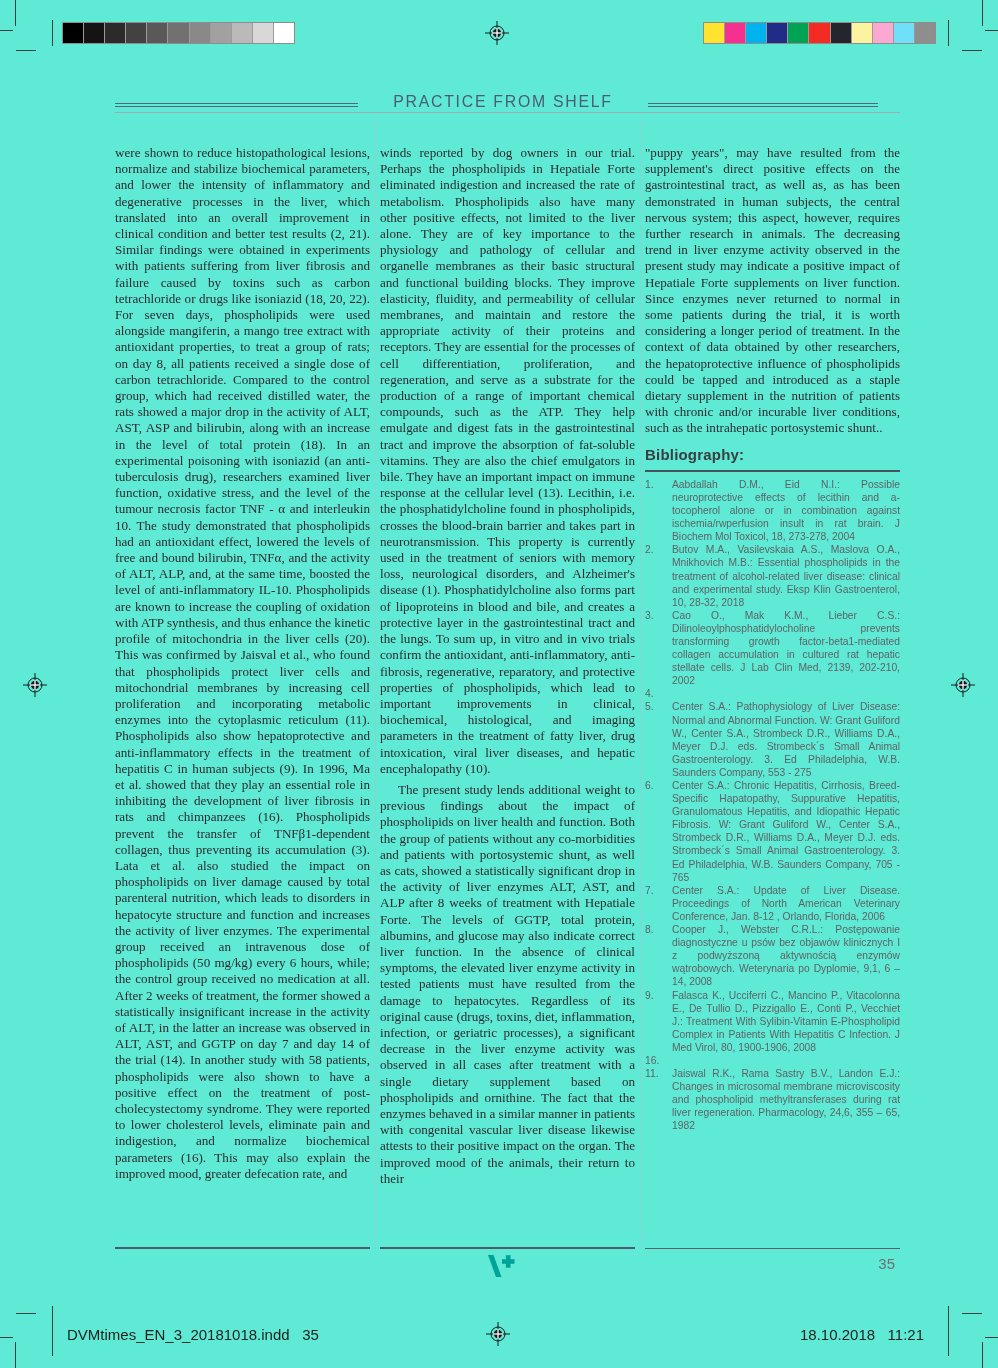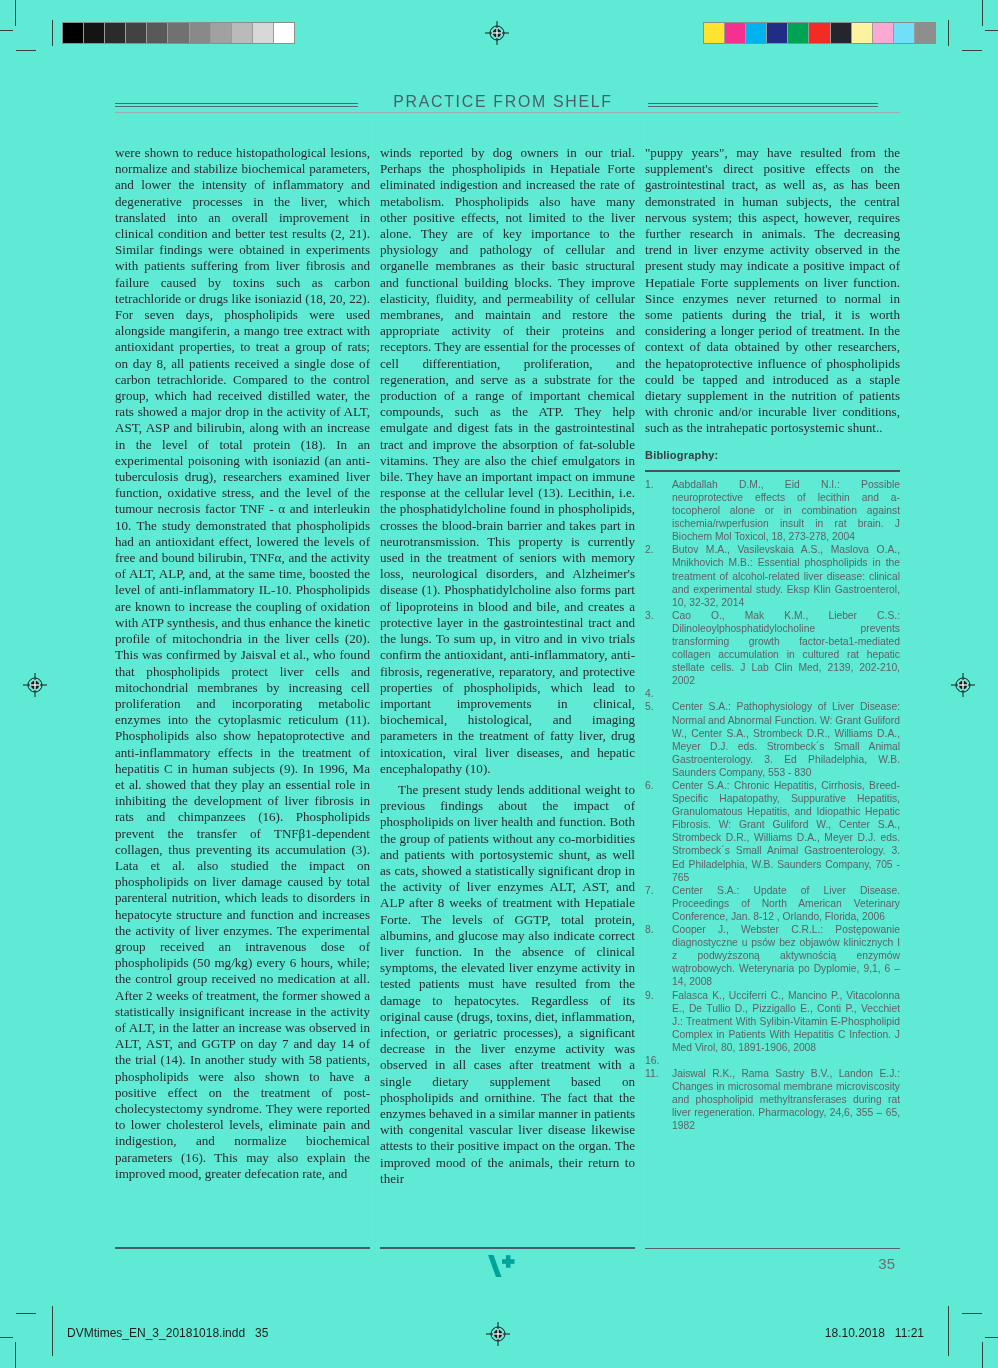--- a/index.html
+++ b/index.html
@@ -27,39 +27,39 @@
   .rule-thin { position:absolute; top:112px; left:115px; width:785px; height:1px; background:#9fabb4; }
 
   
   .content { position:absolute; left:115px; top:121px; width:785px; height:1127px; display:flex; }
   .col { width:255px; height:100%; overflow:hidden; font-size:13.1px; line-height:16.2px;
     text-align:justify; color:#2b2b30;margin-top:24px; }
   .vsep { width:1px; border-left:1px dotted #b4bbc1; margin:0 4px 0 5px; height:1125px; }
   .col p { text-align:justify; }
   .indent { text-indent:18px; margin-top:5px; }
 
-  .bib-title { font-family:"Liberation Sans", sans-serif; font-weight:bold; font-size:11px;
+  .bib-title { font-family:"Liberation Sans", sans-serif; font-weight:bold; font-size:15px;
     color:#3a3e42; margin-top:10px; letter-spacing:.2px; text-align:left; }
   .bib-rule { height:2px; background:#49535c; margin:7px 0 6px; }
   .ref { display:flex; font-family:"Liberation Sans", sans-serif; font-size:10.3px;
     line-height:13.1px; color:#5e6368; text-align:justify; }
   .ref-num { width:27px; flex:none; text-align:left; }
   .ref-text { flex:1; }
 
   .col-rule { position:absolute; width:255px; height:2px; background:#4b5b68; }
   #col1-rule { left:115px; top:1247px; }
   #col2-rule { left:380px; top:1247px; }
   #col3-rule { left:645px; top:1248px; height:1px; background:#55606b; }
 
   
   .logo { position:absolute; left:484px; top:1253px; width:32px; height:26px; }
   .page-number { position:absolute; left:745px; top:1255px; width:150px; text-align:right;
     font-family:"Liberation Sans", sans-serif; font-size:15px; color:#707070; }
   .footer-text { position:absolute; top:1326px; font-family:"Liberation Sans", sans-serif;
-    font-size:12px; color:#1f1f1f; white-space:pre; }
+    font-size:15px; color:#1f1f1f; white-space:pre; }
   #footer-left  { left:67px; }
   #footer-right { right:74px; text-align:left; }
 </style>
 </head>
 <body>
 
 <div class="sheet">
 
   <div class="mark" style="left:15px;top:0;width:1px;height:26px"></div>
   <div class="mark" style="left:0;top:30px;width:13px;height:1px"></div>
@@ -157,48 +157,48 @@
       <p>"puppy years", may have resulted from the supplement's direct positive effects on the gastrointestinal tract, as well as, as has been demonstrated in human subjects, the central nervous system; this aspect, however, requires further research in animals. The decreasing trend in liver enzyme activity observed in the present study may indicate a positive impact of Hepatiale Forte supplements on liver function. Since enzymes never returned to normal in some patients during the trial, it is worth considering a longer period of treatment. In the context of data obtained by other researchers, the hepatoprotective influence of phospholipids could be tapped and introduced as a staple dietary supplement in the nutrition of patients with chronic and/or incurable liver conditions, such as the intrahepatic portosystemic shunt..</p>
       <div class="bib-title">Bibliography:</div>
       <div class="bib-rule"></div>
       <div>
           <div class="ref">
             <div class="ref-num">1.</div>
             <div class="ref-text">Aabdallah D.M., Eid N.I.: Possible neuroprotective effects of lecithin and a-tocopherol alone or in combination against ischemia/rwperfusion insult in rat brain. J Biochem Mol Toxicol, 18, 273-278, 2004</div>
           </div>
           <div class="ref">
             <div class="ref-num">2.</div>
-            <div class="ref-text">Butov M.A., Vasilevskaia A.S., Maslova O.A., Mnikhovich M.B.: Essential phospholipids in the treatment of alcohol-related liver disease: clinical and experimental study. Eksp Klin Gastroenterol, 10, 32-32, 2014</div>
+            <div class="ref-text">Butov M.A., Vasilevskaia A.S., Maslova O.A., Mnikhovich M.B.: Essential phospholipids in the treatment of alcohol-related liver disease: clinical and experimental study. Eksp Klin Gastroenterol, 10, 28-32, 2018</div>
           </div>
           <div class="ref">
             <div class="ref-num">3.</div>
             <div class="ref-text">Cao O., Mak K.M., Lieber C.S.: Dilinoleoylphosphatidylocholine prevents transforming growth factor-beta1-mediated collagen accumulation in cultured rat hepatic stellate cells. J Lab Clin Med, 2139, 202-210, 2002</div>
           </div>
           <div class="ref">
             <div class="ref-num">4.</div>
           </div>
           <div class="ref">
             <div class="ref-num">5.</div>
-            <div class="ref-text">Center S.A.: Pathophysiology of Liver Disease: Normal and Abnormal Function. W: Grant Guliford W., Center S.A., Strombeck D.R., Williams D.A., Meyer D.J. eds. Strombeck´s Small Animal Gastroenterology. 3. Ed Philadelphia, W.B. Saunders Company, 553 - 830</div>
+            <div class="ref-text">Center S.A.: Pathophysiology of Liver Disease: Normal and Abnormal Function. W: Grant Guliford W., Center S.A., Strombeck D.R., Williams D.A., Meyer D.J. eds. Strombeck´s Small Animal Gastroenterology. 3. Ed Philadelphia, W.B. Saunders Company, 553 - 275</div>
           </div>
           <div class="ref">
             <div class="ref-num">6.</div>
             <div class="ref-text">Center S.A.: Chronic Hepatitis, Cirrhosis, Breed-Specific Hapatopathy, Suppurative Hepatitis, Granulomatous Hepatitis, and Idiopathic Hepatic Fibrosis. W: Grant Guliford W., Center S.A., Strombeck D.R., Williams D.A., Meyer D.J. eds. Strombeck´s Small Animal Gastroenterology. 3. Ed Philadelphia, W.B. Saunders Company, 705 - 765</div>
           </div>
           <div class="ref">
             <div class="ref-num">7.</div>
             <div class="ref-text">Center S.A.: Update of Liver Disease. Proceedings of North American Veterinary Conference, Jan. 8-12 , Orlando, Florida, 2006</div>
           </div>
           <div class="ref">
             <div class="ref-num">8.</div>
             <div class="ref-text">Cooper J., Webster C.R.L.: Postępowanie diagnostyczne u psów bez objawów klinicznych I z podwyższoną aktywnością enzymów wątrobowych. Weterynaria po Dyplomie, 9,1, 6 – 14, 2008</div>
           </div>
           <div class="ref">
             <div class="ref-num">9.</div>
-            <div class="ref-text">Falasca K., Ucciferri C., Mancino P., Vitacolonna E., De Tullio D., Pizzigallo E., Conti P., Vecchiet J.: Treatment With Sylibin-Vitamin E-Phospholipid Complex in Patients With Hepatitis C Infection. J Med Virol, 80, 1891-1906, 2008</div>
+            <div class="ref-text">Falasca K., Ucciferri C., Mancino P., Vitacolonna E., De Tullio D., Pizzigallo E., Conti P., Vecchiet J.: Treatment With Sylibin-Vitamin E-Phospholipid Complex in Patients With Hepatitis C Infection. J Med Virol, 80, 1900-1906, 2008</div>
           </div>
           <div class="ref">
             <div class="ref-num">16.</div>
           </div>
           <div class="ref">
             <div class="ref-num">11.</div>
             <div class="ref-text">Jaiswal R.K., Rama Sastry B.V., Landon E.J.: Changes in microsomal membrane microviscosity and phospholipid methyltransferases during rat liver regeneration. Pharmacology, 24,6, 355 – 65, 1982</div>
           </div>
         </div>
     </div>

